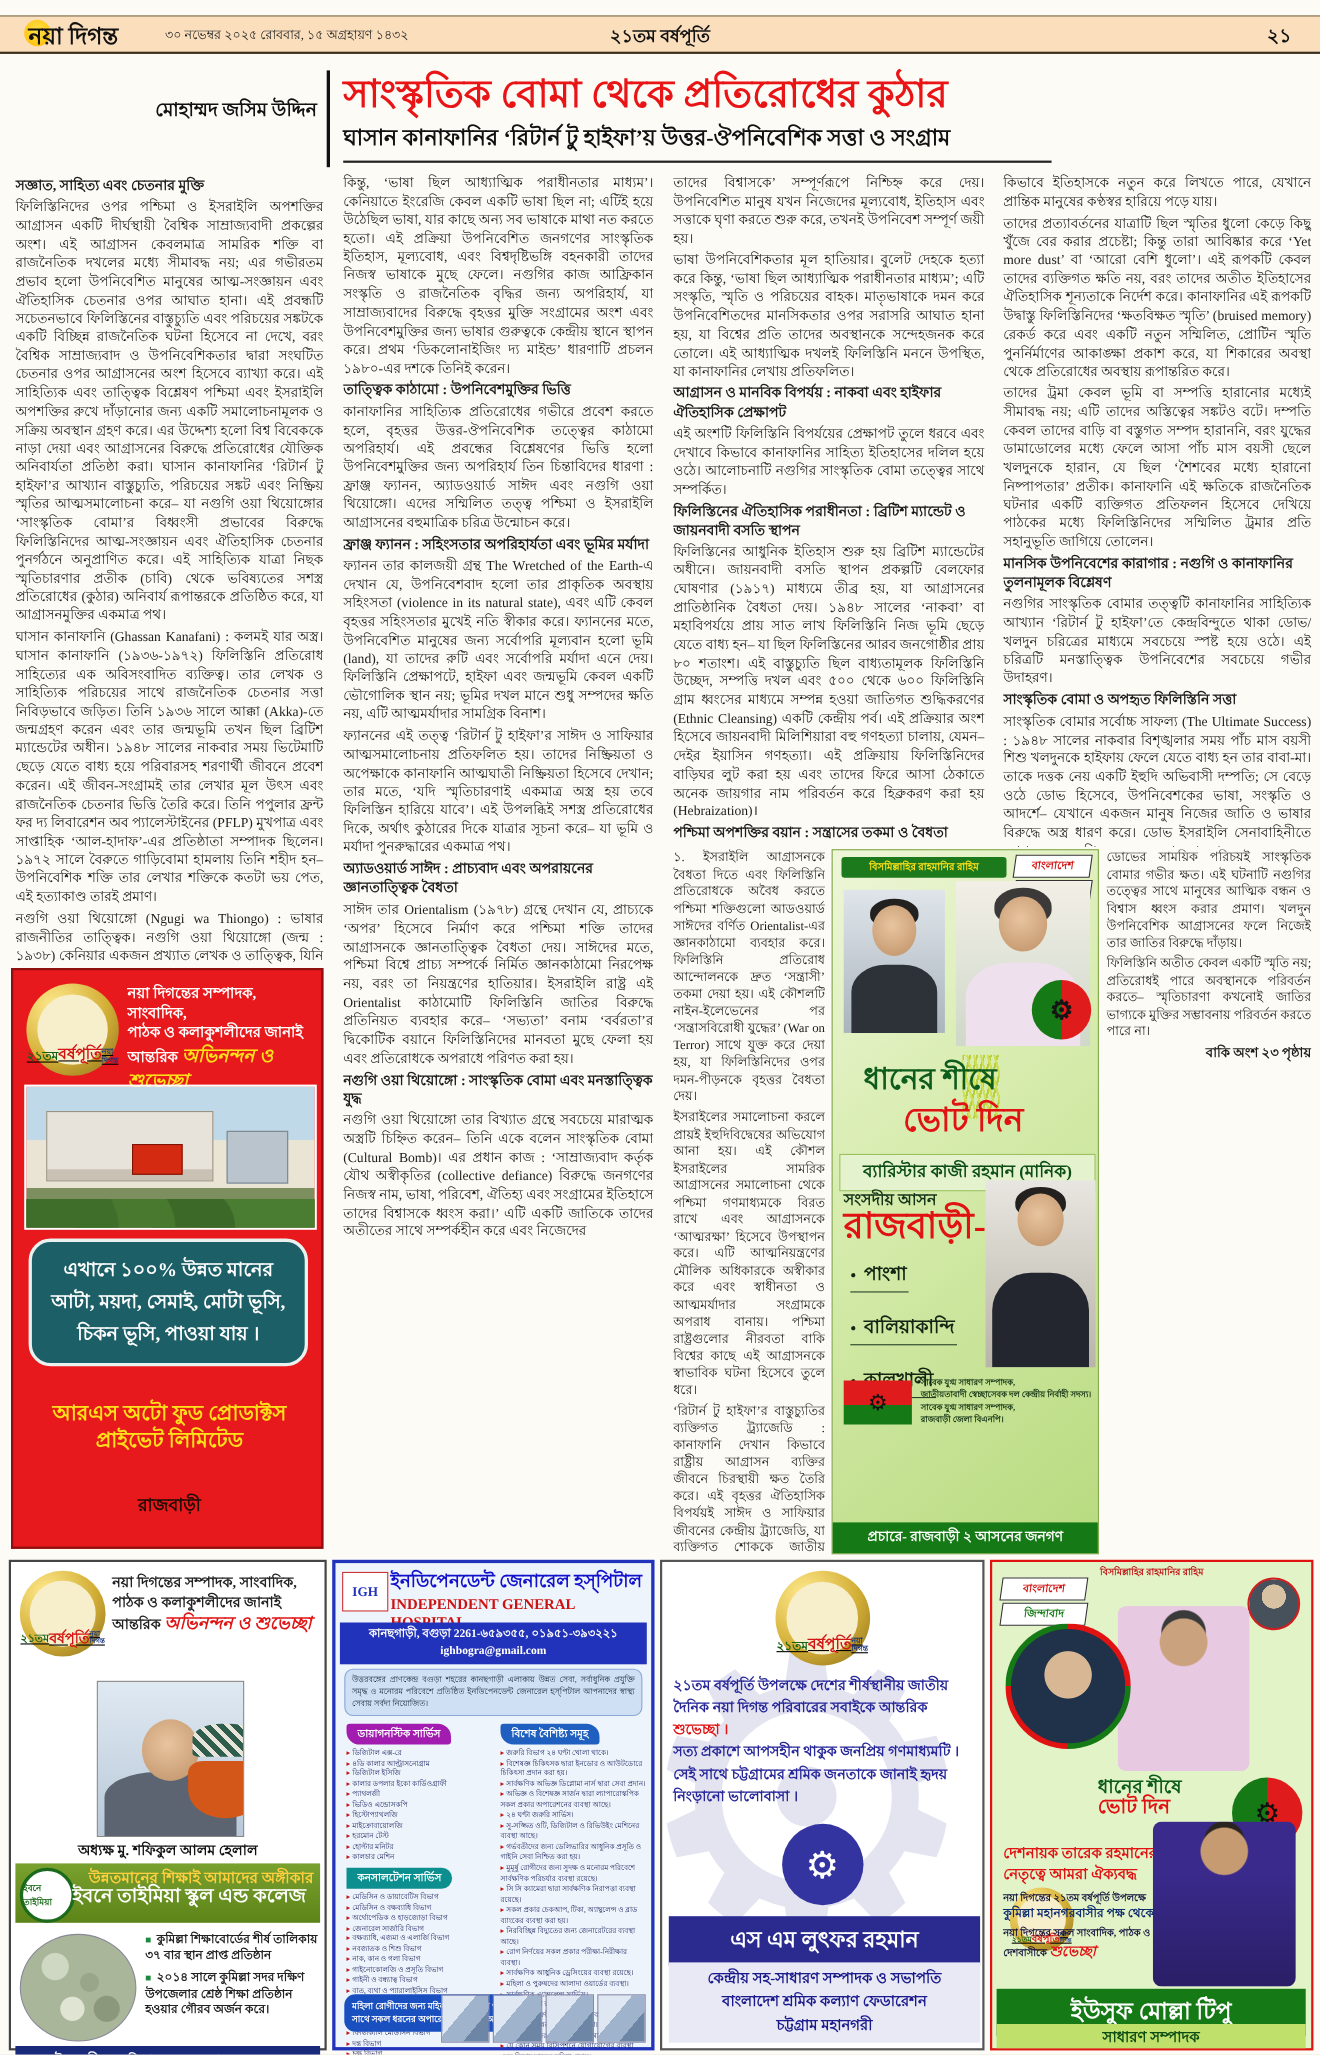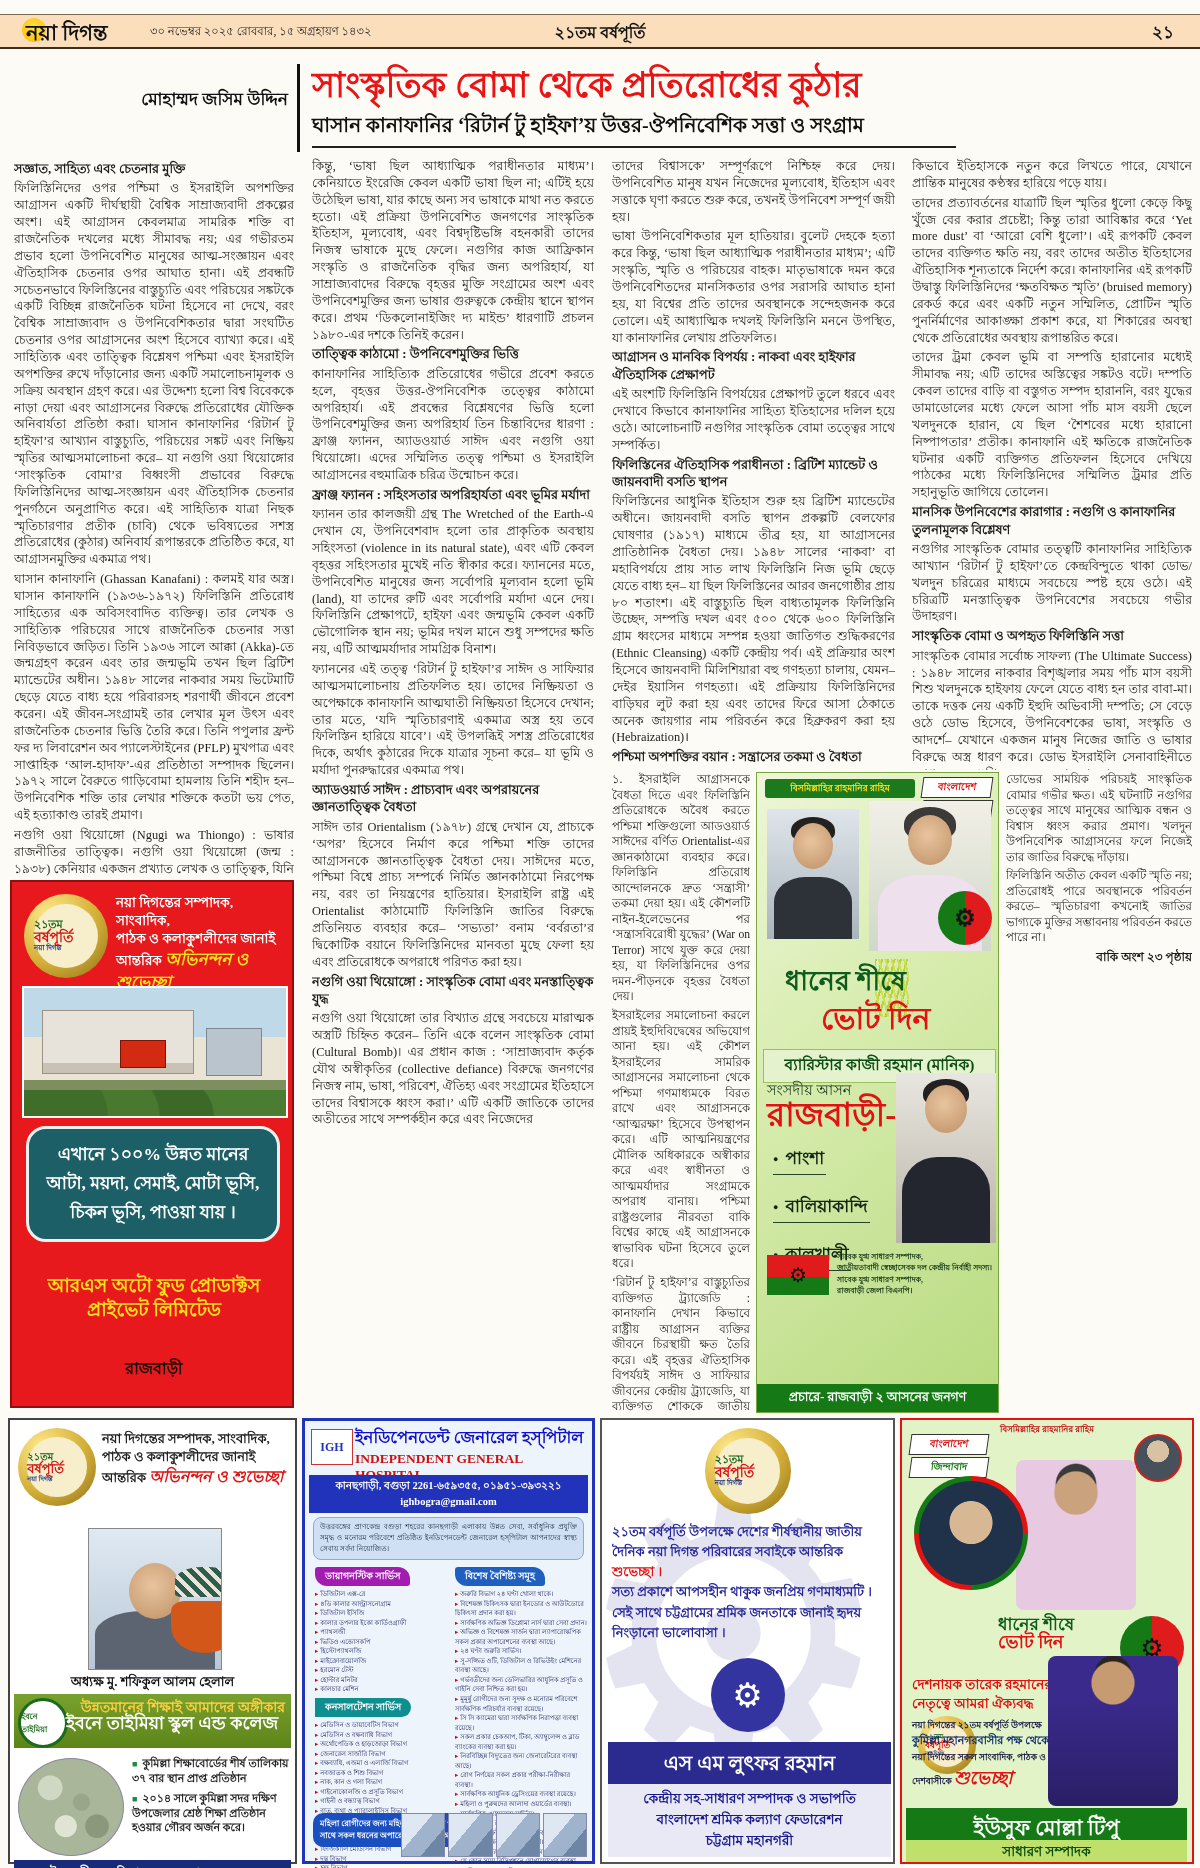--- a/index.html
+++ b/index.html
@@ -28,21 +28,21 @@
   .col .para{margin:0 0 3px 0;}
   .col .subhead{font-weight:bold;font-size:12.8px;margin:3px 0 2px 0;text-align:left;}
   .col .contnote{font-weight:bold;text-align:right;font-size:12px;}
   .narrow{font-size:11.6px;line-height:1.34;}
   
   .adbox{position:absolute;box-sizing:border-box;}
   .badge21{position:relative;border-radius:50%;
       background:radial-gradient(circle at 30% 25%, #ffe98c 0%, #d4af37 55%, #8a6d1a 100%);
       display:flex;align-items:center;justify-content:center;}
   .badge21 .inner{width:76%;height:76%;border-radius:50%;background:#f7eecb;
-      display:flex;flex-direction:column;align-items:flex-start;justify-content:center;line-height:1.05;}
+      display:flex;align-items:flex-end;justify-content:center;line-height:1.05;text-decoration:underline;}
   .badge21 .b1{color:#176117;font-weight:bold;}
   .badge21 .b2{color:#d31414;font-weight:bold;}
   .badge21 .b3{color:#14317d;font-weight:bold;}
   .script-red{color:#e01414;font-weight:bold;font-style:italic;}
   .portrait{position:absolute;overflow:hidden;}
   .portrait .head{position:absolute;left:50%;transform:translateX(-50%);border-radius:50%;
       background:radial-gradient(circle at 45% 40%, #e8c49e 0%, #c79b72 80%);}
   .portrait .hair{position:absolute;left:50%;transform:translateX(-50%);border-radius:50% 50% 40% 40%;background:#23211f;}
   .portrait .body{position:absolute;left:50%;transform:translateX(-50%);bottom:0;border-radius:40% 40% 0 0;}
   
@@ -80,21 +80,21 @@
       background:conic-gradient(#e01b1c 0 50%, #157a15 50% 100%);
       display:flex;align-items:center;justify-content:center;color:#111;font-weight:bold;}
   .ad-rb .bnplogo .gear{color:#151515;}
   .ad-rb .slogan{position:absolute;font-weight:bold;line-height:0.95;}
   .ad-rb .sg{color:#0e5c1c;} .ad-rb .sr{color:#e01212;}
   .ad-rb .sheaf{position:absolute;width:34px;height:58px;
       background:repeating-linear-gradient(75deg,#cfdf57 0 2px,transparent 2px 6px),
                  repeating-linear-gradient(105deg,#b8cf3f 0 2px,transparent 2px 6px);}
   .ad-rb .cand{position:absolute;left:6px;width:231px;background:#e4f3cd;border:1px solid #9bc15e;
       text-align:center;color:#0c4d14;font-weight:bold;font-size:15.5px;padding:3px 0;}
-  .ad-rb .seatlabel{position:absolute;left:10px;font-weight:normal;color:#143318;font-size:14.5px;}
+  .ad-rb .seatlabel{position:absolute;left:10px;font-weight:bold;color:#143318;font-size:14.5px;}
   .ad-rb .seat{position:absolute;left:10px;font-weight:bold;color:#e01212;font-size:33px;line-height:1;}
   .ad-rb .areas div{font-weight:bold;color:#132613;font-size:17px;margin-bottom:18px;
       border-bottom:1.5px solid #274227;display:table;padding:0 2px 1px 0;}
   .ad-rb .areas div::before{content:"●";font-size:9px;margin-right:7px;vertical-align:2px;}
   .ad-rb .flag{position:absolute;width:62px;height:40px;background:linear-gradient(#e01b1c 0 55%, #157a15 55% 100%);
       display:flex;align-items:center;justify-content:center;color:#111;}
   .ad-rb .bio{position:absolute;font-size:7.6px;color:#143314;font-weight:bold;line-height:1.5;}
   .ad-rb .footer{position:absolute;left:0;bottom:0;width:100%;background:#157a15;color:#fff;
       font-weight:bold;font-size:12.5px;text-align:center;padding:4px 10px;box-sizing:border-box;}
   
@@ -486,21 +486,21 @@
       <div class="inner">
         <span class="b1" style="font-size:7px;">২১তম</span>
         <span class="b2" style="font-size:9px;">বর্ষপূর্তি</span>
         <span class="b3" style="font-size:5px;">নয়া দিগন্ত</span>
       </div>
     </div>
     <div class="smallmsg" style="top:298px;left:10px;">
       <div>নয়া দিগন্তের ২১তম বর্ষপূর্তি উপলক্ষে</div>
       <div class="big">কুমিল্লা মহানগরবাসীর পক্ষ থেকে</div>
       <span>নয়া দিগন্তের সকল সাংবাদিক, পাঠক ও দেশবাসীকে</span>
-      <span class="script-red" style="font-size:18px;">শুভেচ্ছা</span>
+      <span class="script-red" style="font-size:13px;">শুভেচ্ছা</span>
     </div>
     <div class="nameband">ইউসুফ মোল্লা টিপু</div>
     <div class="titleband">
         <div class="list-item">সাধারণ সম্পাদক</div>
         <div class="list-item">কুমিল্লা মহানগর বিএনপি</div>
       </div>
   </div>
 
 </div>
 

